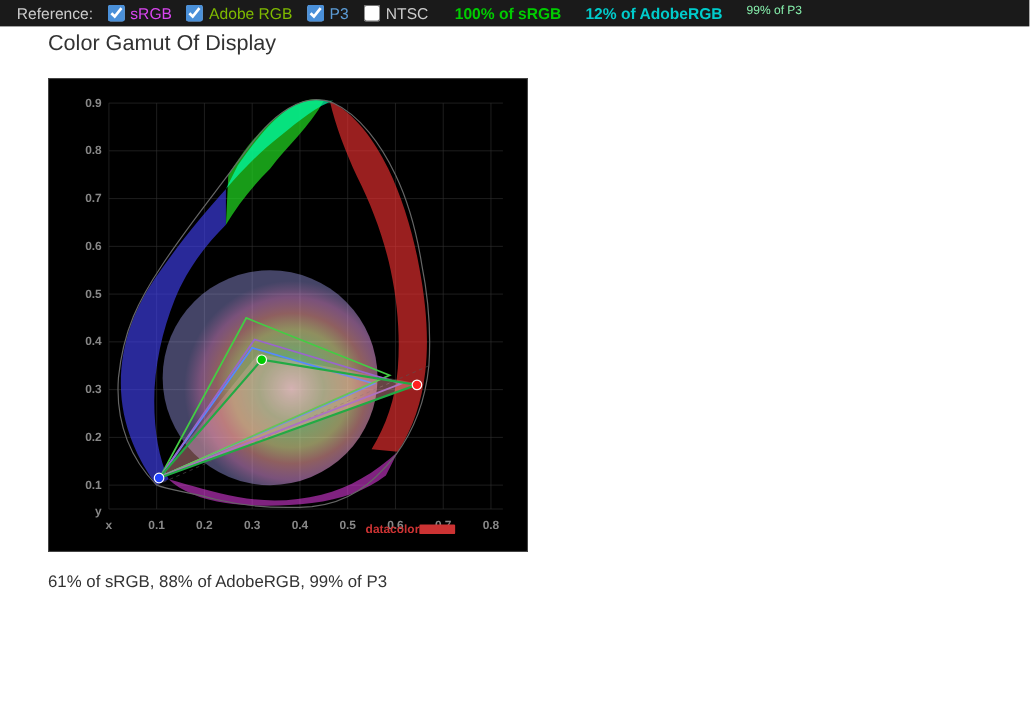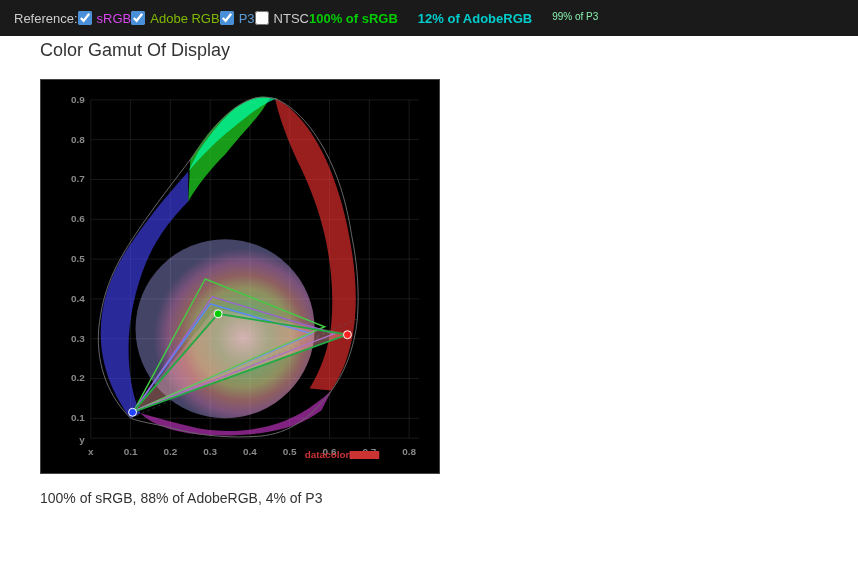--- a/index.html
+++ b/index.html
@@ -10,22 +10,22 @@
       width: 858px;
       min-height: 584px;
     }
 
     
     .reference-bar {
       background: #1a1a1a;
       display: flex;
       align-items: center;
       padding: 6px 14px;
-      gap: 0;
-      height: 36px;
+      gap: 12px;
+      height: 22px;
     }
     .reference-label {
       color: #ccc;
       font-size: 13px;
     }
     .ref-item {
       display: flex;
       align-items: center;
       gap: 5px;
       cursor: pointer;
@@ -40,20 +40,21 @@
       font-size: 13px;
     }
     .ref-srgb { color: #d946ef; }
     .ref-adobe { color: #7fba00; }
     .ref-p3 { color: #5b9bd5; }
     .ref-ntsc { color: #ccc; }
 
     .result-values {
       display: flex;
       gap: 20px;
+      margin-left: 10px;
     }
     .result-srgb { color: #00cc00; font-size: 13px; font-weight: bold; }
     .result-adobe { color: #00cccc; font-size: 13px; font-weight: bold; }
     .result-p3 { color: #86efac; font-size: 10px; font-weight: normal; }
 
     
     .main-content {
       padding: 4px 40px;
     }
 
@@ -228,15 +229,15 @@
 
       <circle cx="92" cy="334" r="4" fill="#2244ff" stroke="#ffffff" stroke-width="1"></circle>
 
       <circle cx="308" cy="256" r="4" fill="#ff2222" stroke="#ffffff" stroke-width="1"></circle>
 
       <text x="265" y="380" fill="#cc3333" font-size="10" font-family="Arial">datacolor</text>
       <rect x="310" y="373" width="30" height="8" fill="#cc3333" rx="1"></rect>
     </svg>
   </div>
 
-  <p class="summary-text">100% of sRGB, 88% of AdobeRGB, 4% of P3</p>
+  <p class="summary-text">61% of sRGB, 88% of AdobeRGB, 99% of P3</p>
 
 </div>
 
 </body></html>

